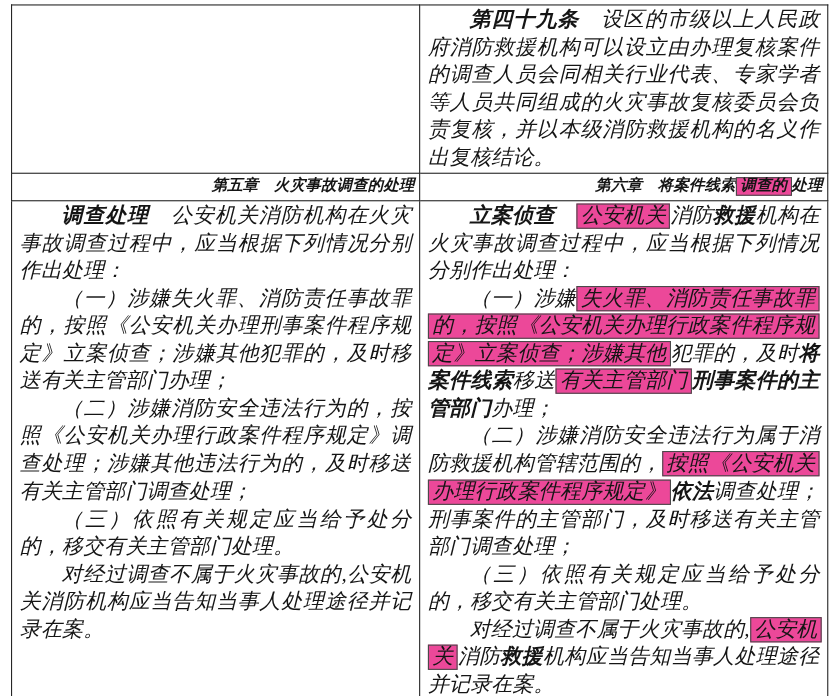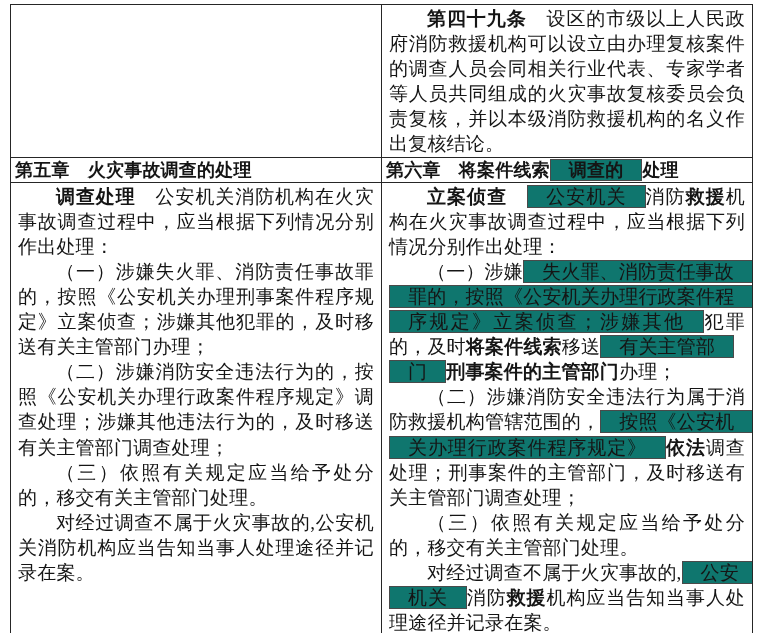--- a/index.html
+++ b/index.html
@@ -10,45 +10,46 @@
     color:#151515;
   }
   .page { position:absolute; top:4px; left:10px; width:742px; }
   table.cmp { border-collapse:collapse; table-layout:fixed; width:742px; background:#fff; }
   table.cmp td {
     border:1.5px solid #262626;
     vertical-align:top;
     padding:1px 7px 0 7px;
     overflow:hidden;
     width:371px;
+    font-style:italic;
   }
   tr.r1 td { height:148px; }
   tr.r2 td { height:25px; padding:0 4px; }
   tr.r3 td { height:451px; }
 
   .para {
     font-size:19px;
     line-height:25.1px;
     text-align:justify;
     text-justify:inter-character;
     text-indent:2em;
     letter-spacing:0.2px;
   }
   .center-cell .para {
     text-indent:0;
-    text-align:left;
-    font-size:18px;
+    text-align:right;
+    font-size:14px;
     line-height:24px;
     white-space:nowrap;
   }
   .bold { font-weight:bold; }
   .hl {
-    background:#0f766e;
+    background:#ec4899;
     border:1px solid #4a4a4a;
-    padding:0 18px;
+    padding:0 3px;
     -webkit-box-decoration-break:clone;
     box-decoration-break:clone;
   }
 </style>
 </head>
 <body>
 
 <div class="page">
   <table class="cmp">
     <tbody>

